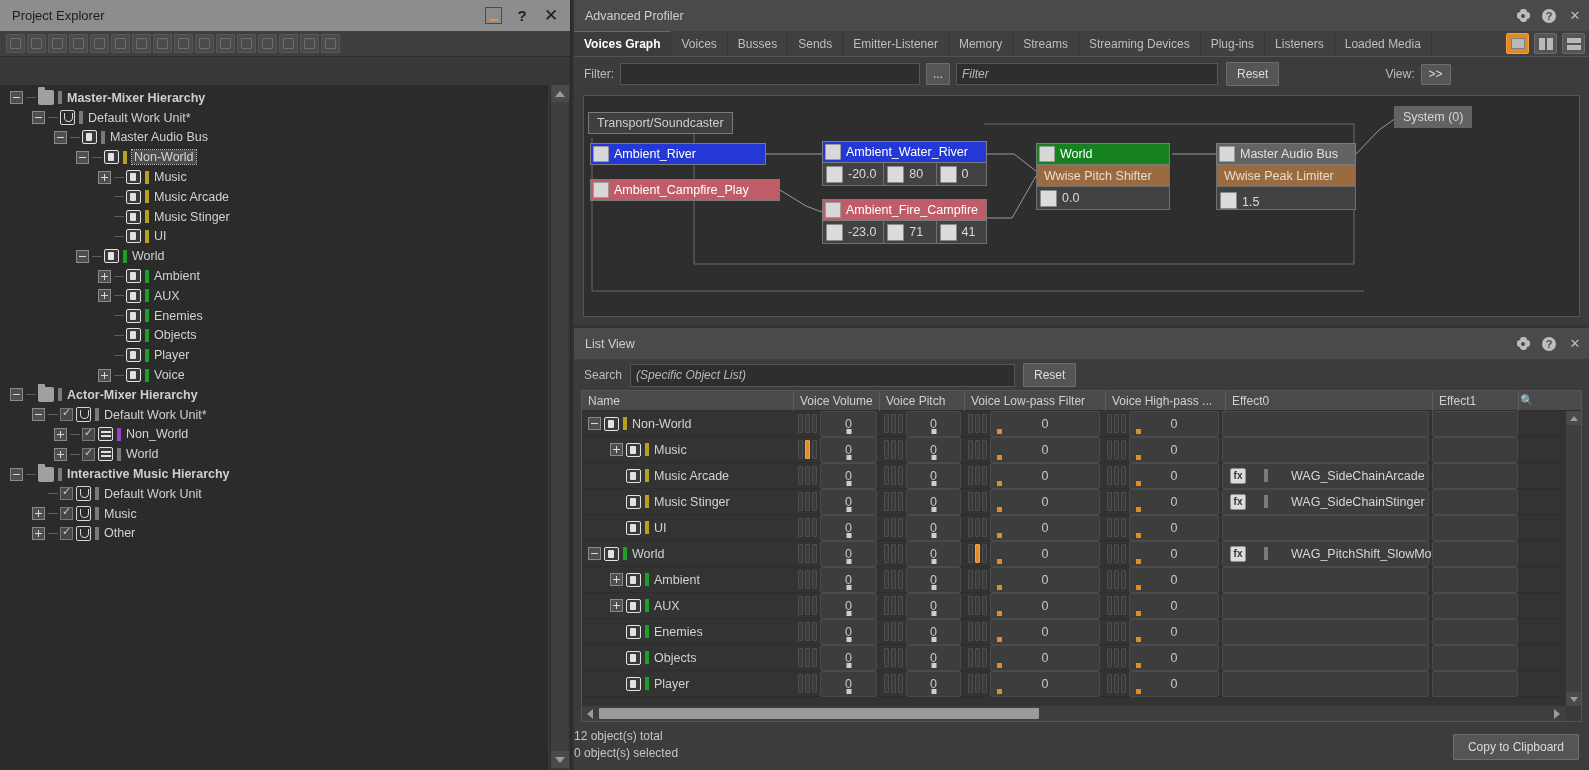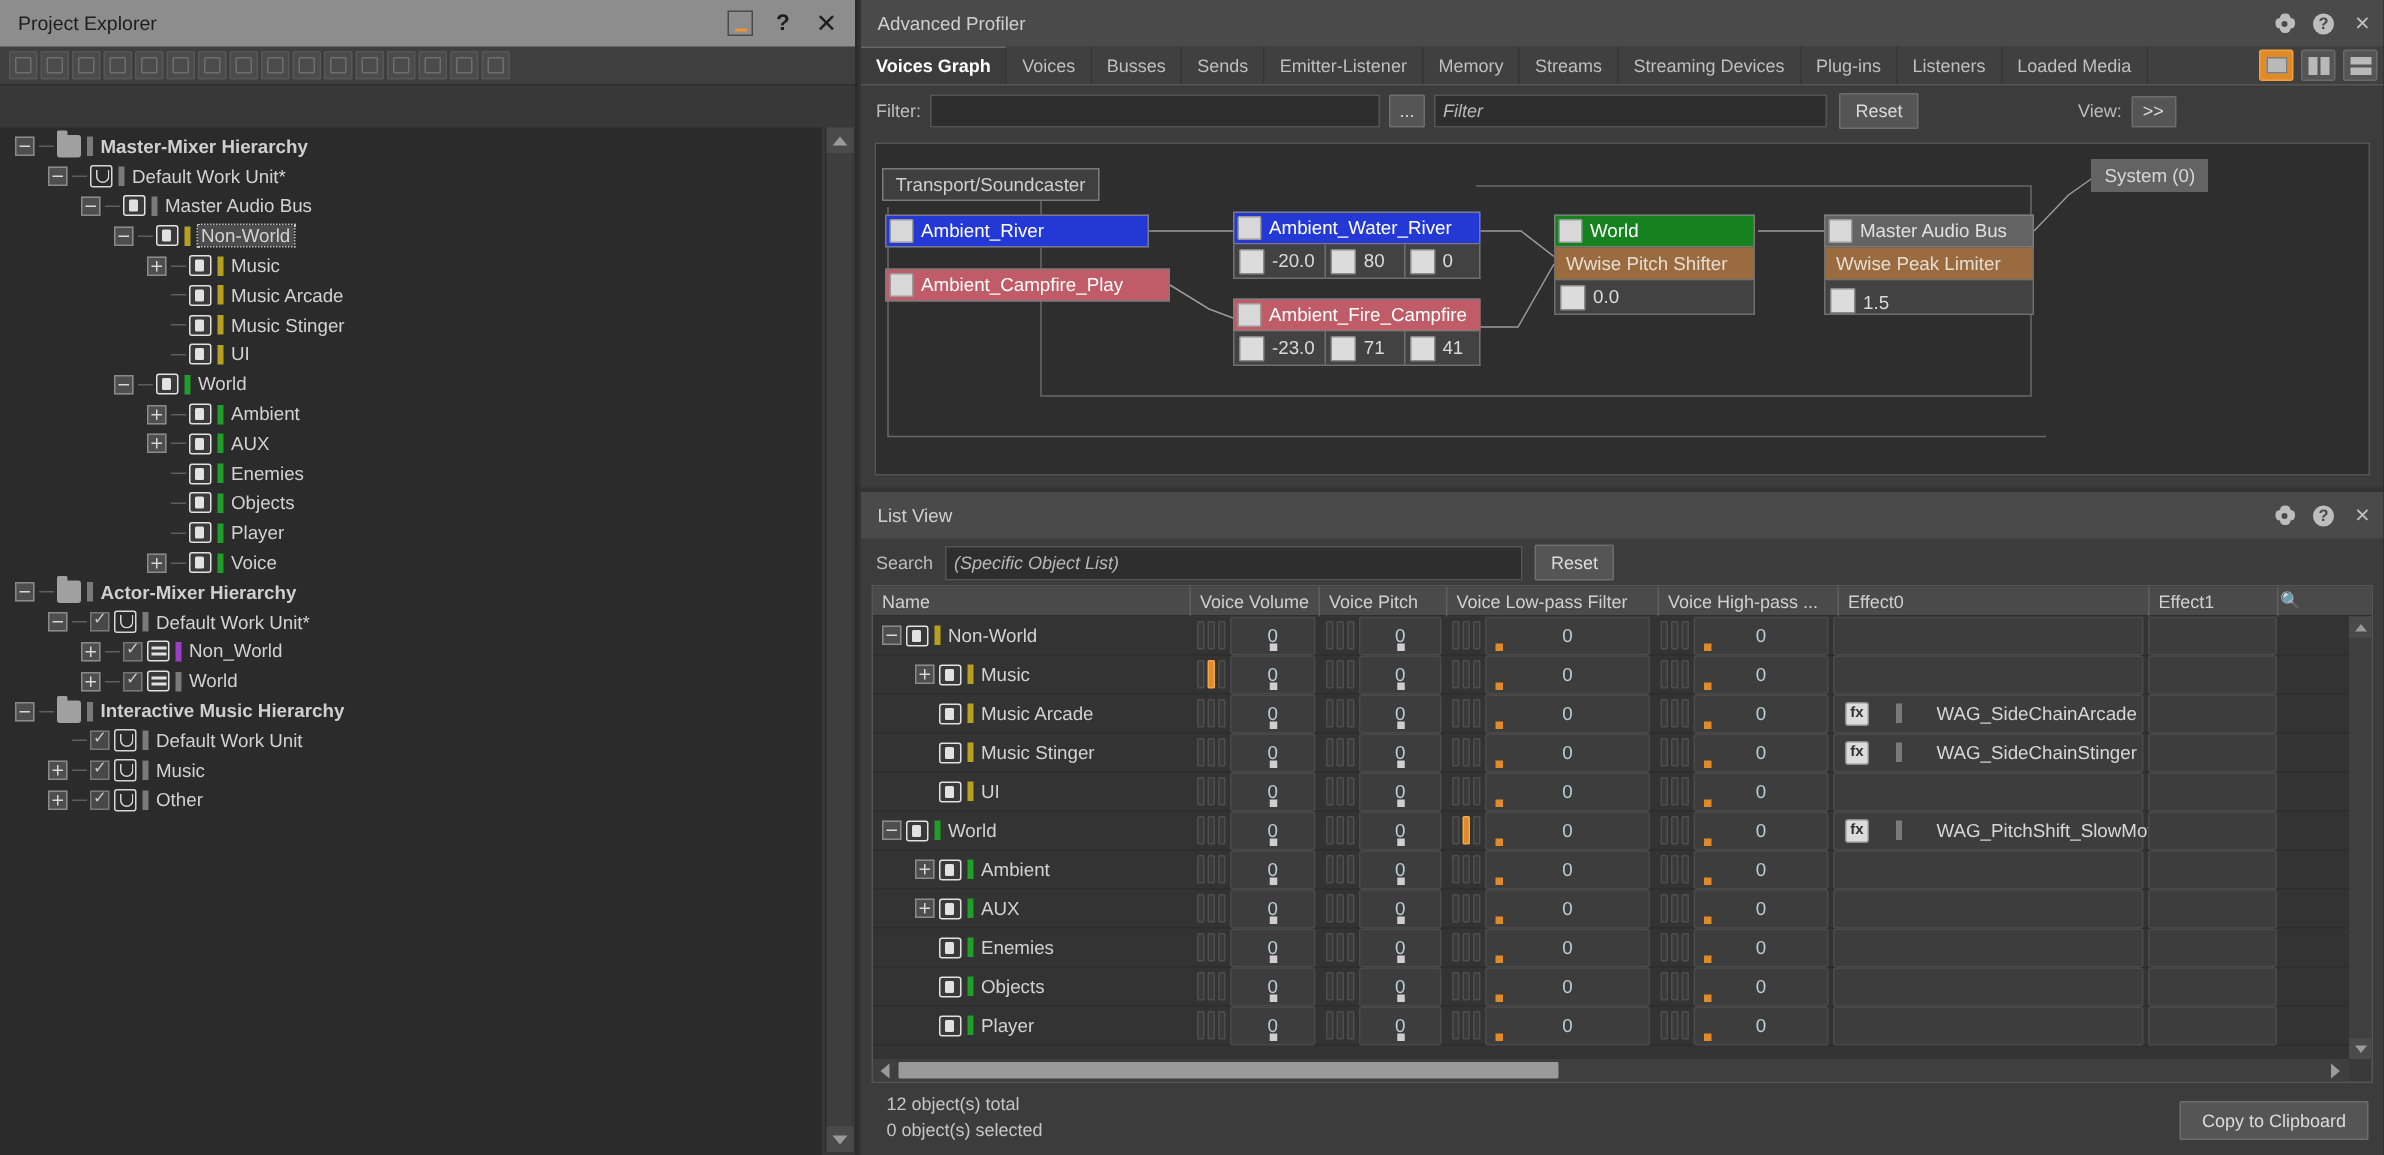--- a/index.html
+++ b/index.html
@@ -168,21 +168,21 @@
             display:flex; align-items:center; justify-content:center; font-size:12.5px; color:#b9cdd6; margin-right:3px; }
   .lv-num .dot { position:absolute; bottom:2px; left:50%; width:5px; height:5px; background:#cfcfcf; transform:translateX(-50%); }
   .lv-num .dot.orange { background:#e08a28; left:6px; transform:none; }
   .lv-fx { flex:0 0 auto; height:26px; background:#3d3d3d; border:1px solid #4a4a4a; border-radius:2px;
            display:flex; align-items:center; gap:18px; padding-left:7px; margin-right:3px; font-size:12.5px; color:#d6d6d6; white-space:nowrap; }
   .fxicon { width:16px;height:16px;background:#dcdcdc;border:1px solid #909090;border-radius:2px;color:#333;font-size:10px;
             display:flex;align-items:center;justify-content:center;font-weight:bold; flex:0 0 auto; }
   .lv-vbar { position:absolute; right:0; top:20px; bottom:15px; width:15px; background:#3f3f3f; }
   .lv-hbar { position:absolute; left:0; right:15px; bottom:0; height:15px; background:#3f3f3f; display:flex; align-items:center; }
   .hb-thumb { height:11px; background:#9a9a9a; border-radius:1px; }
-  .lv-status { position:absolute; left:17px; bottom:8px; font-size:12px; line-height:17px; color:#c5c5c5; }
+  .lv-status { position:absolute; left:0; bottom:8px; font-size:12px; line-height:17px; color:#c5c5c5; }
   .lv-copy { position:absolute; right:10px; bottom:10px; }
   .search-glass { width:16px;height:20px;display:flex;align-items:center;justify-content:center;font-size:11px;color:#d0d0d0; }
 </style>
 </head>
 <body>
 
 <div id="root">
 
   <div id="project-explorer">
     <div class="pe-titlebar">

